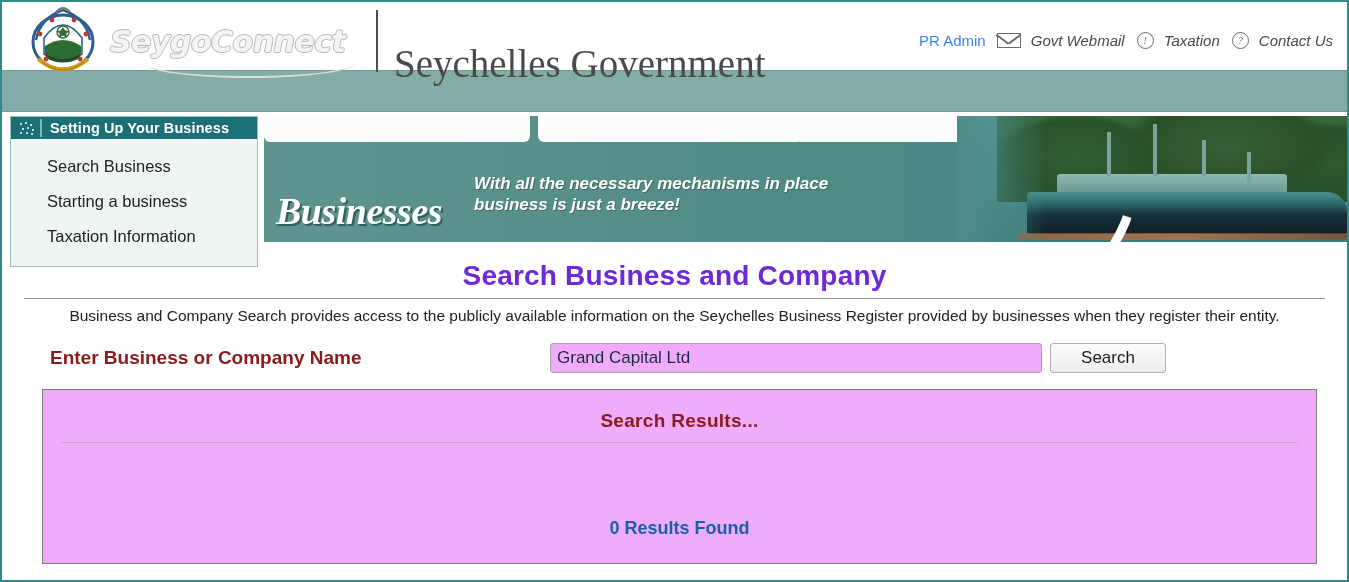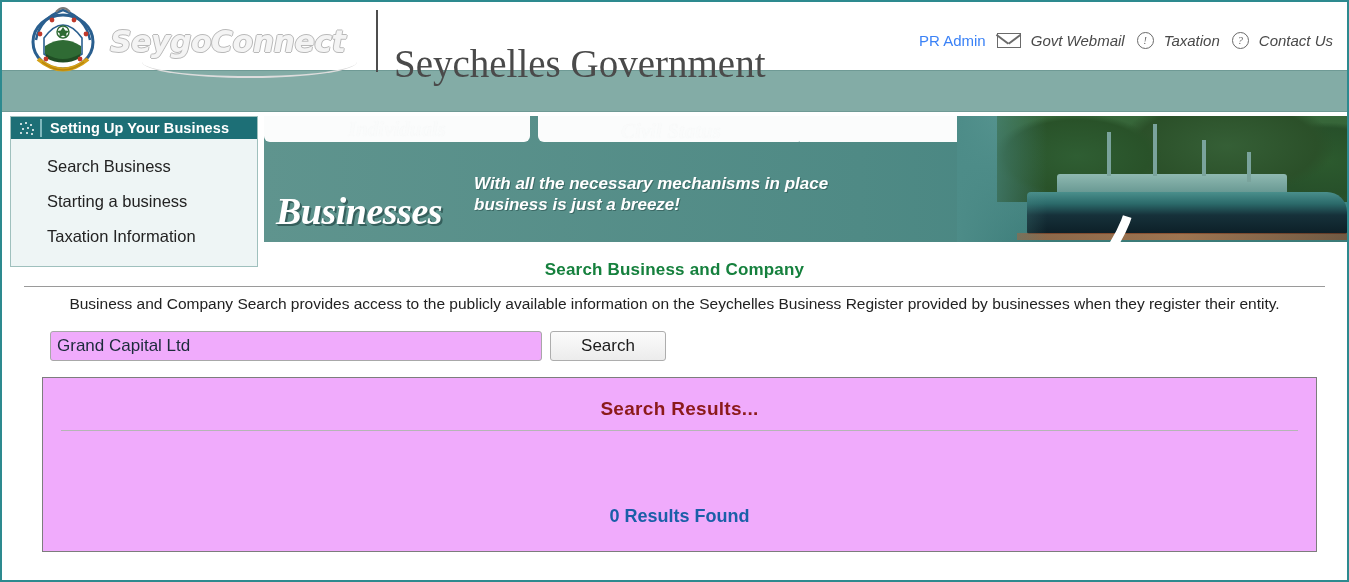--- a/index.html
+++ b/index.html
@@ -361,23 +361,23 @@
   }
 
   
   .content {
     position: relative;
     padding: 0 10px;
   }
   .page-title {
     text-align: center;
     font-family: "Liberation Sans", sans-serif;
-    font-size: 17px;
-    font-weight: bold;
-    color: #15803d;
+    font-size: 28px;
+    font-weight: bold;
+    color: #6d28d9;
     margin: 10px 0 6px 0;
     letter-spacing: 0.2px;
   }
   .title-rule {
     border: none;
     border-top: 1px solid #9a9a9a;
     margin: 0 12px 8px 12px;
   }
   .intro {
     text-align: center;
@@ -575,20 +575,21 @@
   </div>
 
   <div class="content">
 
     <div class="page-title">Search Business and Company</div>
     <hr class="title-rule">
 
     <div class="intro">Business and Company Search provides access to the publicly available information on the Seychelles Business Register provided by businesses when they register their entity.</div>
 
     <div class="search-row">
+      <div class="search-label">Enter Business or Company Name</div>
       <input class="search-input" type="text" value="Grand Capital Ltd" style="">
       <button class="search-button">Search</button>
     </div>
 
     <div class="results-box">
       <div class="results-title">Search Results...</div>
       <hr class="results-rule">
       <div class="results-count">0 Results Found</div>
     </div>
 

